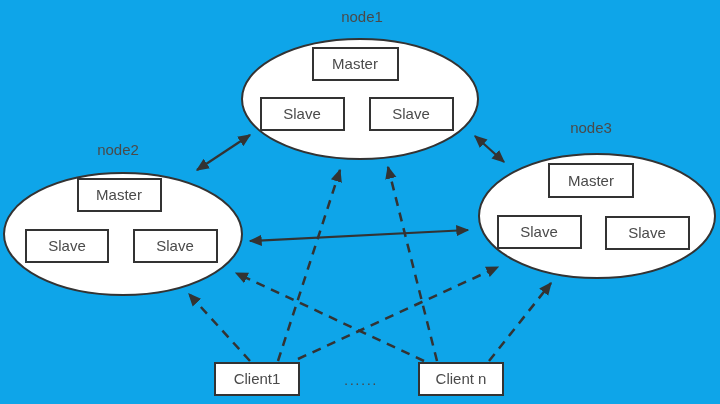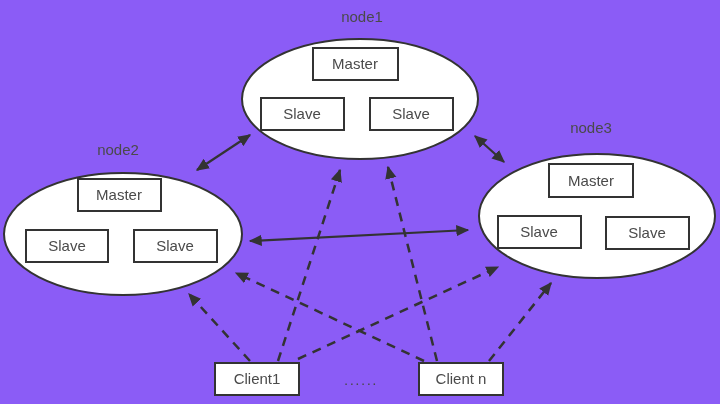--- a/index.html
+++ b/index.html
@@ -4,21 +4,21 @@
 <style>
   html, body {
     margin: 0;
     padding: 0;
     background: #ffffff;
   }
   .stage {
     position: relative;
     width: 720px;
     height: 404px;
-    background: #8b5cf6;
+    background: #0ea5e9;
     font-family: "Liberation Sans", "DejaVu Sans", sans-serif;
     overflow: hidden;
   }
   svg text {
     font-family: "Liberation Sans", "DejaVu Sans", sans-serif;
     fill: #4a4a4a;
     font-size: 15px;
   }
   svg .shape {
     fill: #ffffff;

